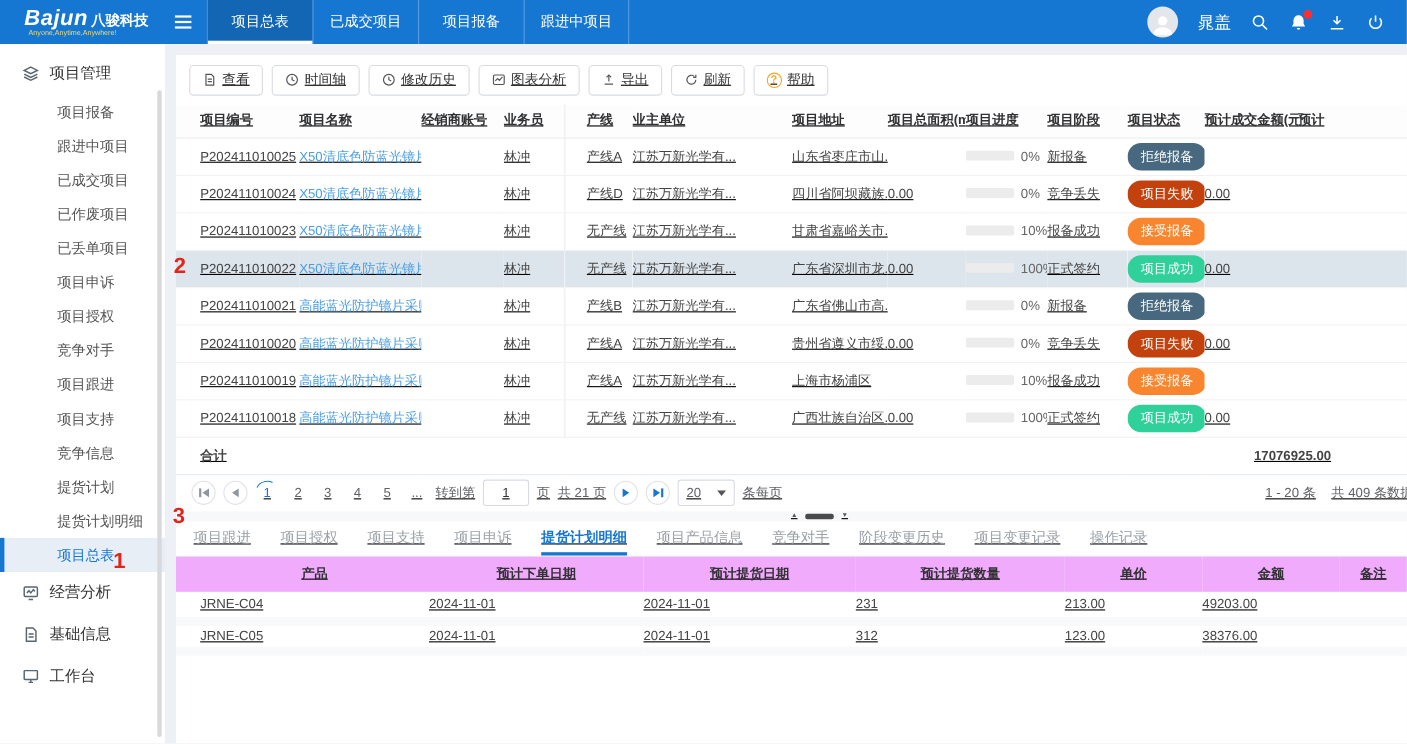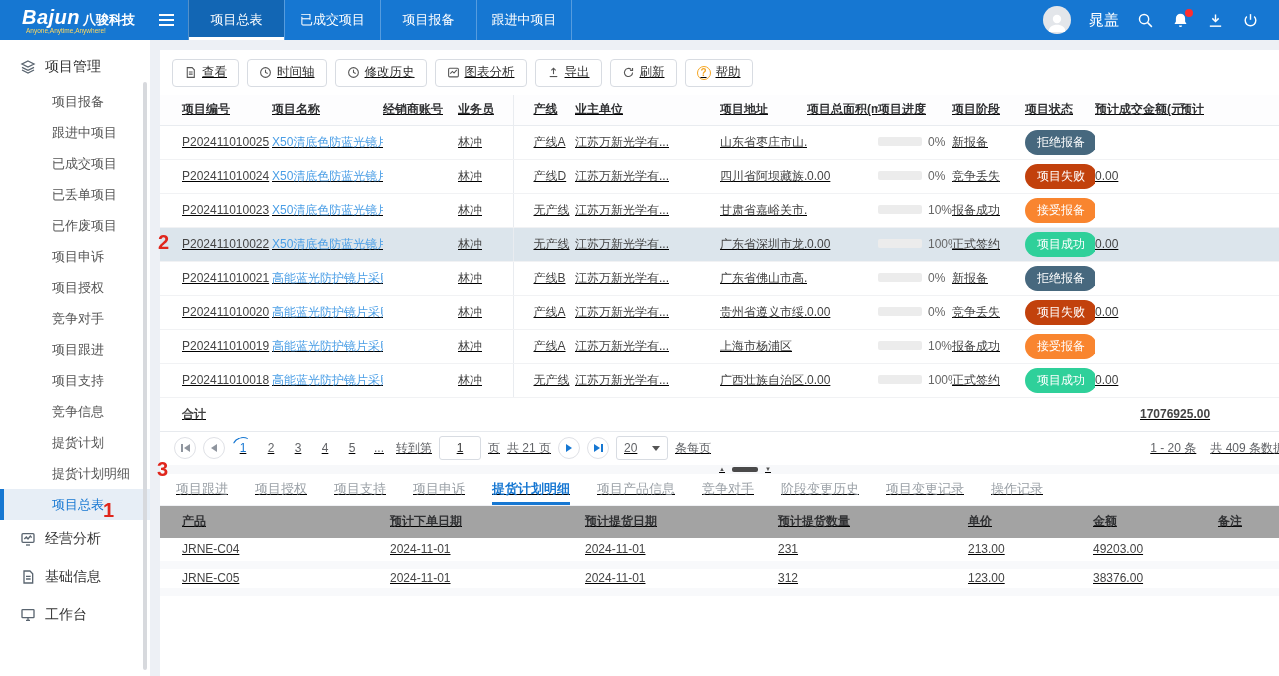--- a/index.html
+++ b/index.html
@@ -119,22 +119,22 @@
 
   
   .dtabs { height:32px; display:flex; align-items:center; gap:27px; padding-left:16px; border-bottom:1px solid #f0f1f4; }
   .dtab { position:relative; font-size:13px; color:#9aa0a6; cursor:pointer; height:100%; display:flex; align-items:center; }
   .dtab.active { color:#1677d2; font-weight:bold; }
   .dtab.active::after { content:''; position:absolute; left:0; right:0; bottom:0; height:3px; background:#1677d2; }
 
   
   .tbl2-wrap { position:relative; }
   table.t-det { width:1119px; border-collapse:collapse; table-layout:fixed; }
-  .t-det th { height:32px; background:#a3a3a3; font-size:12px; font-weight:bold; color:#303133;
-    text-align:left; white-space:nowrap; }
+  .t-det th { height:32px; background:#f0abfc; font-size:12px; font-weight:bold; color:#303133;
+    text-align:center; white-space:nowrap; }
   .t-det td { height:27px; font-size:12px; color:#444; border-bottom:8px solid #f8f9fb; white-space:nowrap; }
   .t-det .c1 { padding-left:22px; }
   .gear2 { position:absolute; right:10px; top:8px; color:#5e93d2; font-size:16px; cursor:pointer; line-height:1; }
 
   
   .anno { position:absolute; color:#e0261c; font-weight:bold; font-size:20px; z-index:50; }
 </style>
 </head>
 <body>
 
@@ -216,24 +216,24 @@
     <div class="sb-item">
         <span>项目报备</span>
       </div>
     <div class="sb-item">
         <span>跟进中项目</span>
       </div>
     <div class="sb-item">
         <span>已成交项目</span>
       </div>
     <div class="sb-item">
+        <span>已作废项目</span>
+      </div>
+    <div class="sb-item">
         <span>已丢单项目</span>
-      </div>
-    <div class="sb-item">
-        <span>已作废项目</span>
       </div>
     <div class="sb-item">
         <span>项目申诉</span>
       </div>
     <div class="sb-item">
         <span>项目授权</span>
       </div>
     <div class="sb-item">
         <span>竞争对手</span>
       </div>

